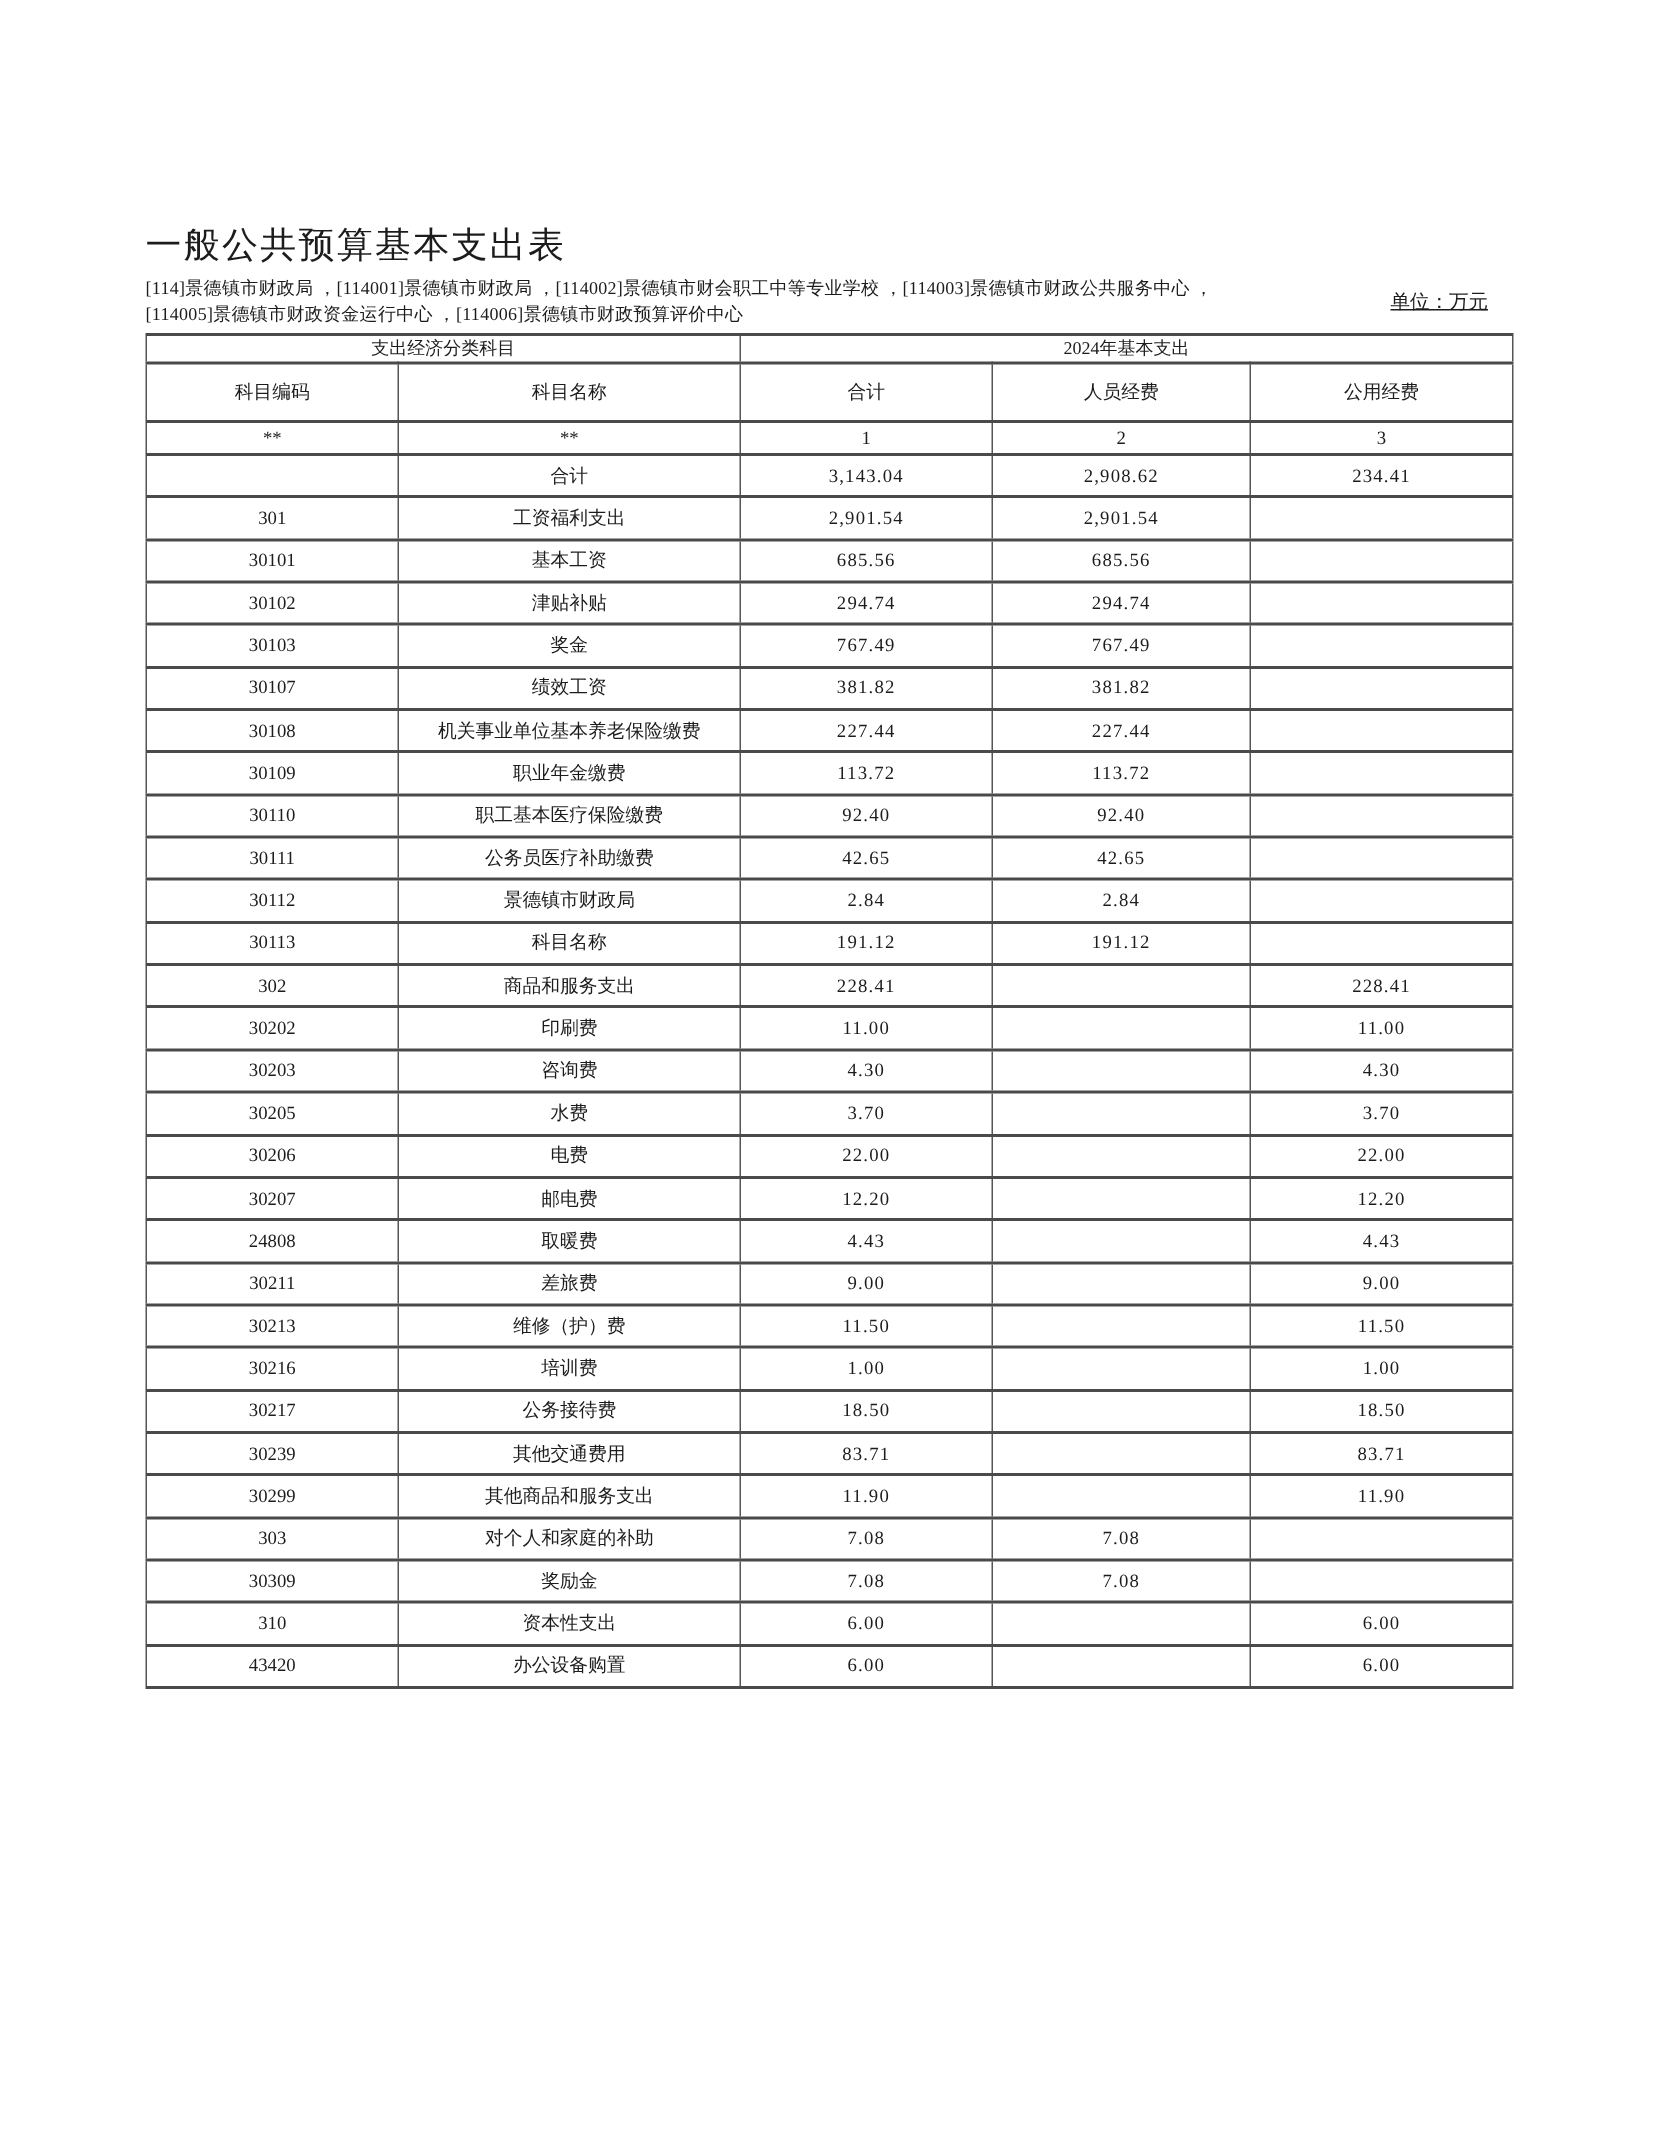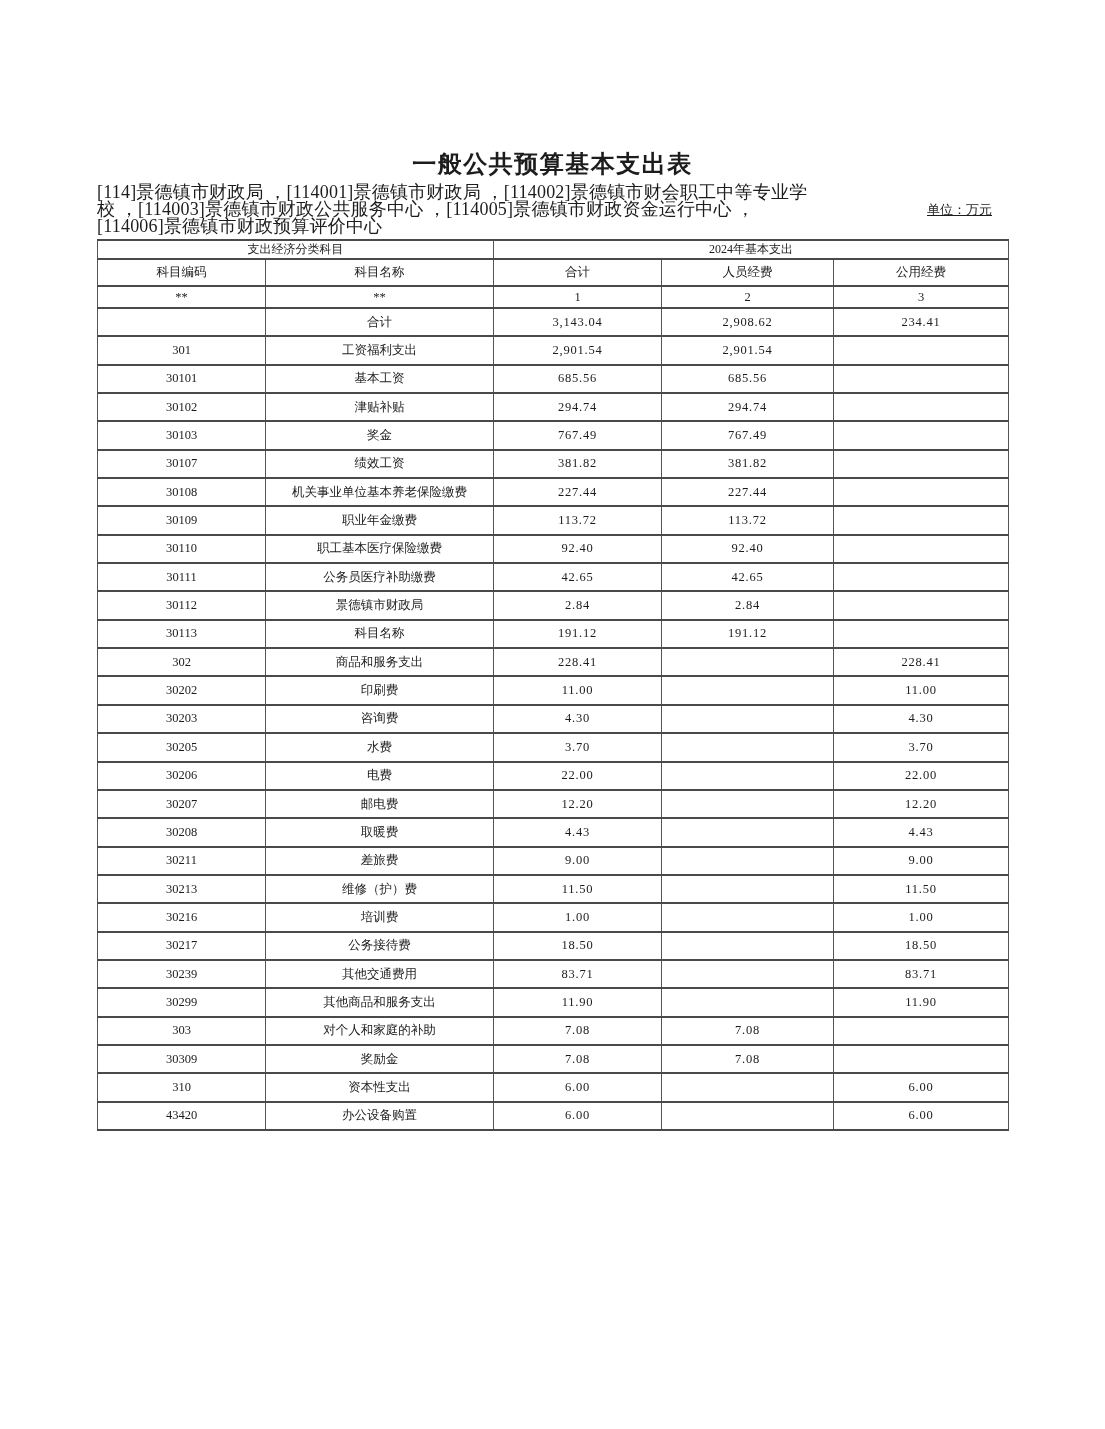--- a/index.html
+++ b/index.html
@@ -12,36 +12,35 @@
     color: #1c1c1c;
   }
   .sheet {
     position: absolute;
     left: 97px;
     top: 150px;
     width: 911px;
   }
   .doc-title {
     margin: 0;
-    text-align: center;
     font-size: 24px;
-    font-weight: bold;
+    font-weight: normal;
     letter-spacing: 1.5px;
     line-height: 28px;
     white-space: nowrap;
   }
   .meta-row {
     margin-top: 6px;
     display: flex;
     justify-content: space-between;
     align-items: center;
   }
   .org-list {
     width: 720px;
-    font-size: 18px;
+    font-size: 12px;
     line-height: 17px;
     letter-spacing: 0.2px;
   }
   .unit-label {
     font-size: 13px;
     white-space: nowrap;
     padding-right: 16px;
     text-decoration: underline;
   }
   table.budget {
@@ -57,21 +56,21 @@
     text-align: center;
     vertical-align: middle;
     font-size: 12.5px;
     font-weight: normal;
     padding: 0 2px;
     overflow: hidden;
     white-space: nowrap;
   }
   tr.hr1 { height: 16px; }
   tr.hr1 th { font-size: 12px; }
-  tr.hr2 { height: 27px; }
+  tr.hr2 { height: 39px; }
   tr.hr3 { height: 22px; }
   tbody.rows tr { height: 28.35px; }
   td.num { letter-spacing: 0.8px; }
 </style>
 </head>
 <body>
 
 <div class="sheet">
   <h1 class="doc-title">一般公共预算基本支出表</h1>
 
@@ -229,21 +228,21 @@
           <td class="num">22.00</td>
         </tr>
         <tr>
           <td>30207</td>
           <td>邮电费</td>
           <td class="num">12.20</td>
           <td class="num"></td>
           <td class="num">12.20</td>
         </tr>
         <tr>
-          <td>30208</td>
+          <td>24808</td>
           <td>取暖费</td>
           <td class="num">4.43</td>
           <td class="num"></td>
           <td class="num">4.43</td>
         </tr>
         <tr>
           <td>30211</td>
           <td>差旅费</td>
           <td class="num">9.00</td>
           <td class="num"></td>

